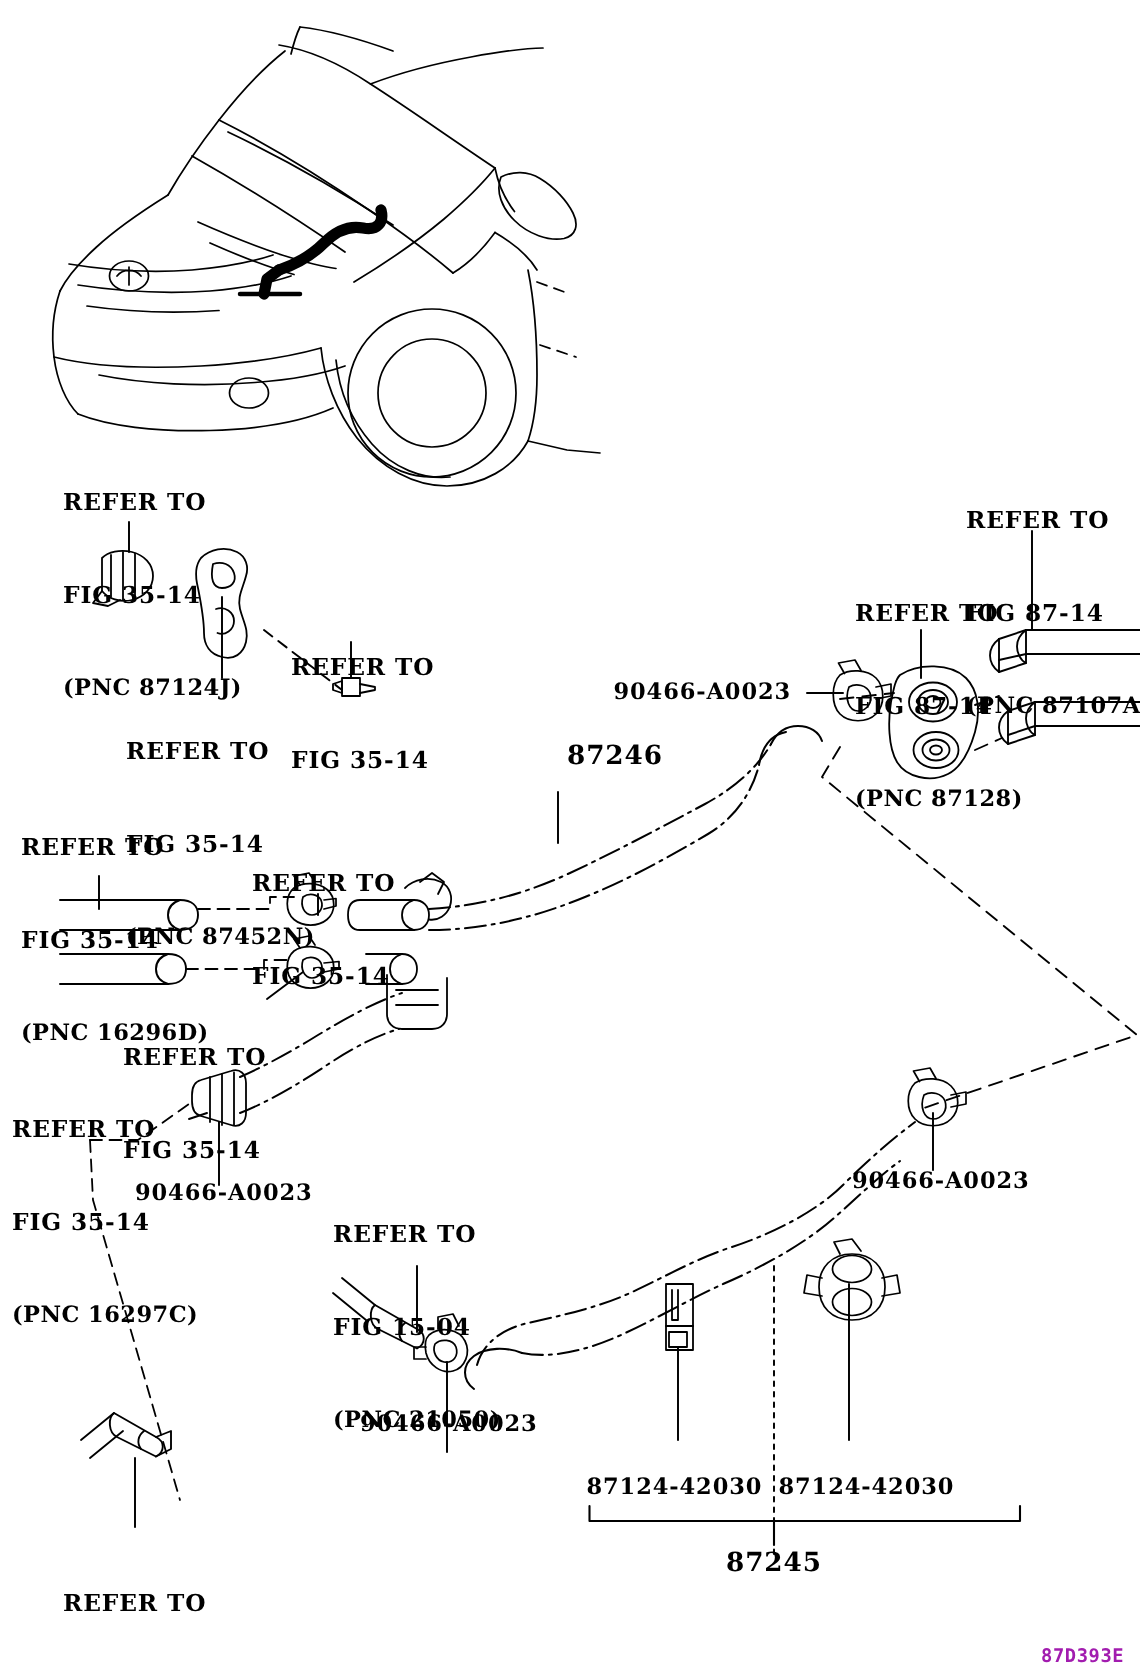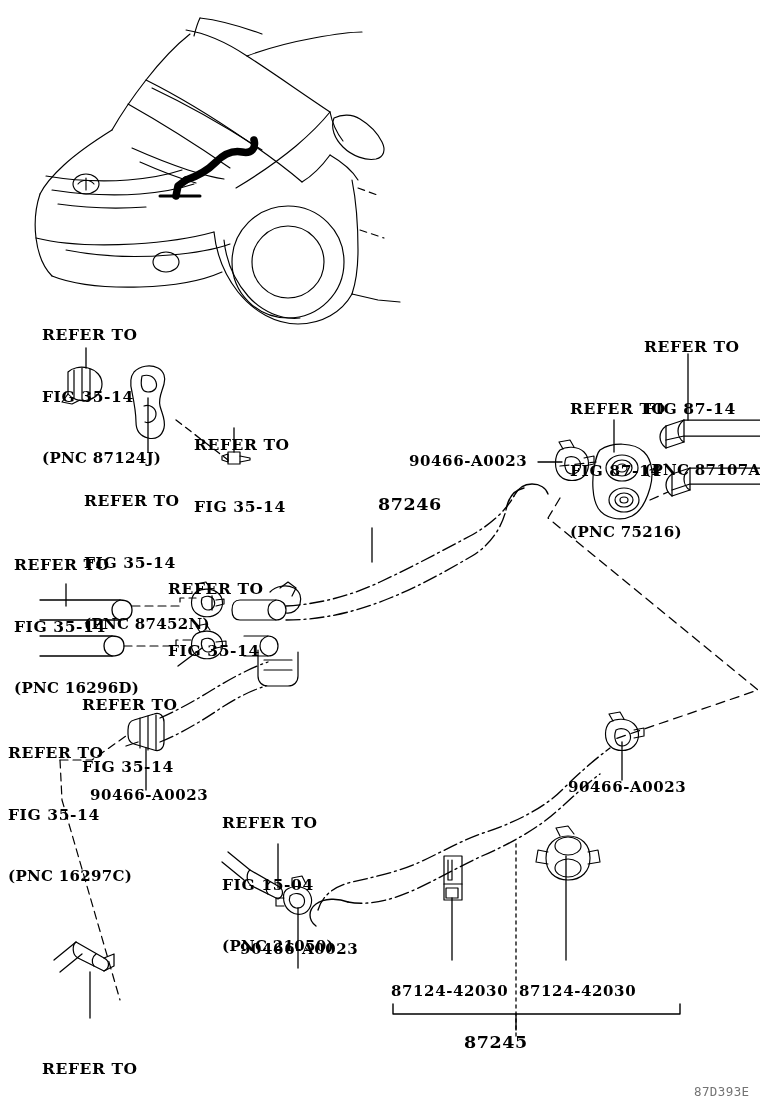--- a/index.html
+++ b/index.html
@@ -7,21 +7,21 @@
        font-family:"DejaVu Serif","Liberation Serif",serif;color:#000;}
   #sheet{position:absolute;inset:0;width:760px;height:864px;}
   svg.layer{position:absolute;left:0;top:0;width:760px;height:1112px;}
   .lbl{position:absolute;font-family:"DejaVu Serif","Liberation Serif",serif;
        font-weight:700;font-size:15.5px;line-height:20.5px;letter-spacing:0.6px;
        white-space:pre;color:#000;}
   .pn{position:absolute;font-family:"DejaVu Serif","Liberation Serif",serif;
       font-weight:700;font-size:15px;letter-spacing:0.6px;white-space:pre;color:#000;}
   .pn.big{font-size:17.5px;}
   .diagid{position:absolute;font-family:"DejaVu Sans Mono","Liberation Mono",monospace;
-      font-size:12.5px;font-weight:400;letter-spacing:0.4px;color:#737373;}
+      font-size:12.5px;font-weight:700;letter-spacing:0.4px;color:#a21caf;margin-top:12px;}
   .lbl .sub{font-size:15px;letter-spacing:0.3px;}
 </style>
 </head>
 <body>
 
 <div id="sheet">
 
   <svg class="layer" viewBox="0 0 760 1112">
     <g fill="none" stroke="#000" stroke-width="1.25" stroke-linecap="round" stroke-linejoin="round">
 
@@ -377,21 +377,21 @@
 
   <div class="lbl" style="left:42px;top:1018px;">
     <div>REFER TO</div>
     
     
   </div>
 
   <div class="lbl" style="left:570px;top:358px;">
     <div>REFER TO</div>
     <div>FIG 87-14</div>
-    <div class="sub">(PNC 75216)</div>
+    <div class="sub">(PNC 87128)</div>
   </div>
 
   <div class="lbl" style="left:644px;top:296px;">
     <div>REFER TO</div>
     <div>FIG 87-14</div>
     <div class="sub">(PNC 87107A)</div>
   </div>
 
   <div class="pn big" style="left:341px;top:494px;margin-left:37px;">87246</div>
 
@@ -400,17 +400,17 @@
   <div class="pn" style="left:90px;top:786px;">90466-A0023</div>
 
   <div class="pn" style="left:568px;top:778px;">90466-A0023</div>
 
   <div class="pn" style="left:240px;top:940px;">90466-A0023</div>
 
   <div class="pn" style="left:391px;top:982px;">87124-42030</div>
 
   <div class="pn" style="left:519px;top:982px;">87124-42030</div>
 
-  <div class="pn big" style="left:464px;top:1032px;">87245</div>
+  <div class="pn big" style="left:484px;top:1032px;">87245</div>
 
   <div class="diagid" style="left:694px;top:1084px;">87D393E</div>
 
 </div>
 
 </body></html>

